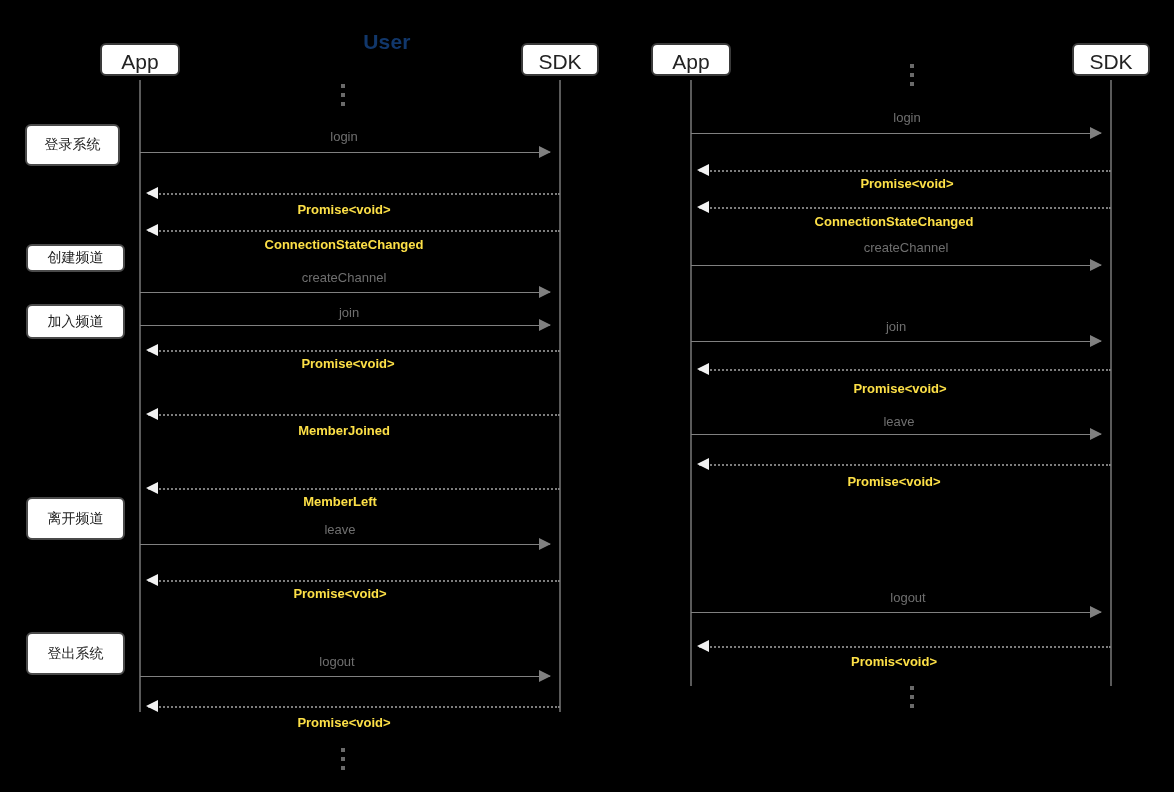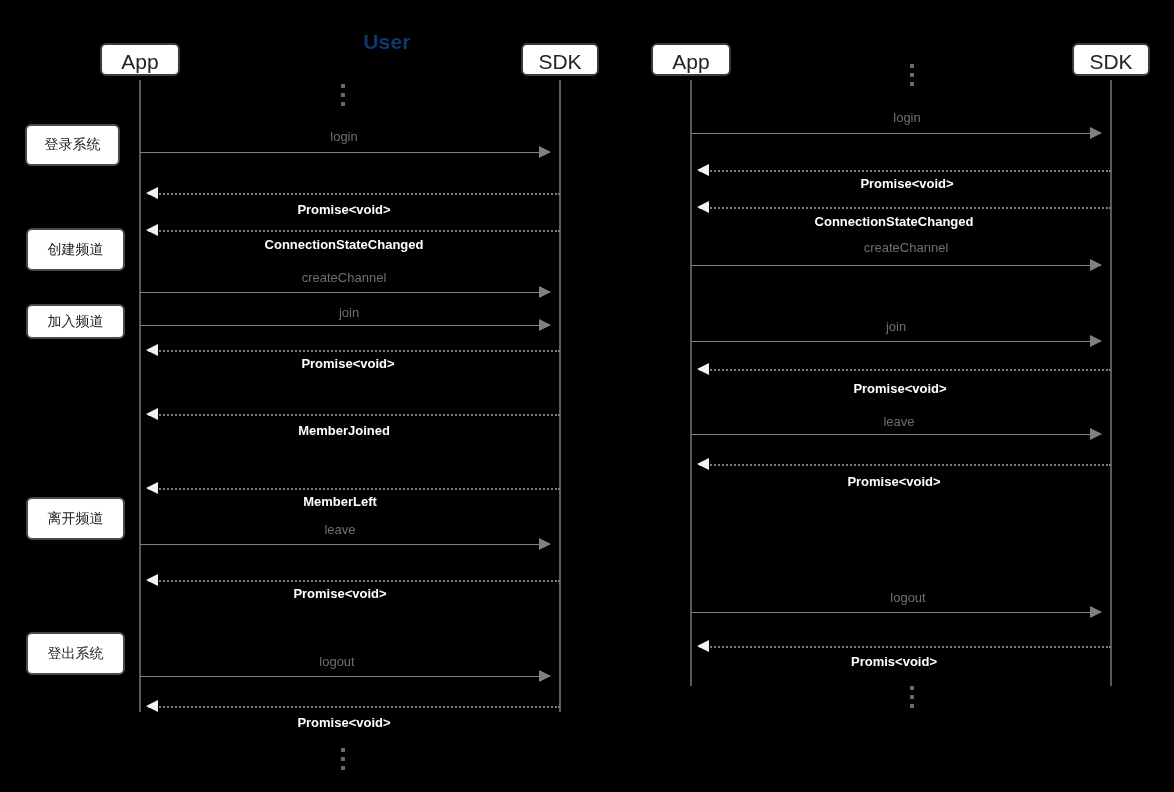--- a/index.html
+++ b/index.html
@@ -110,21 +110,21 @@
   .msg-label {
     position: absolute;
     white-space: nowrap;
     transform: translateX(-50%);
     font-size: 13px;
   }
   .msg-label.call-label {
     color: #6f6f6f;
   }
   .msg-label.ret-label {
-    color: #ffffff;
+    color: #fde047;
     font-weight: bold;
   }
 
   
   .vdots {
     position: absolute;
     transform: translateX(-50%);
     display: flex;
     flex-direction: column;
     align-items: center;
@@ -150,21 +150,21 @@
       <i></i>
       <i></i>
       <i></i>
     </div>
     <div class="vdots" style="left: 343px; top: 748px;">
       <i></i>
       <i></i>
       <i></i>
     </div>
     <div class="note" style="left: 25px; top: 108px; width: 95px; height: 42px; margin-top: 16px;">登录系统</div>
-    <div class="note" style="left: 26px; top: 228px; width: 99px; height: 43px;">创建频道</div>
+    <div class="note" style="left: 26px; top: 244px; width: 99px; height: 28px;">创建频道</div>
     <div class="note" style="left: 26px; top: 304px; width: 99px; height: 35px; text-align: center;">加入频道</div>
     <div class="note" style="left: 26px; top: 497px; width: 99px; height: 43px;">离开频道</div>
     <div class="note" style="left: 26px; top: 632px; width: 99px; height: 43px;">登出系统</div>
     <div class="msg call" style="left: 140px; top: 152px; width: 410px;">
       <div class="line"></div>
       <div class="arrow-right"></div>
     </div>
     <div class="msg-label call-label" style="left: 344px; top: 129px;">login</div>
     <div class="msg ret" style="left: 148px; top: 193px; width: 412px;">
       <div class="line"></div>

